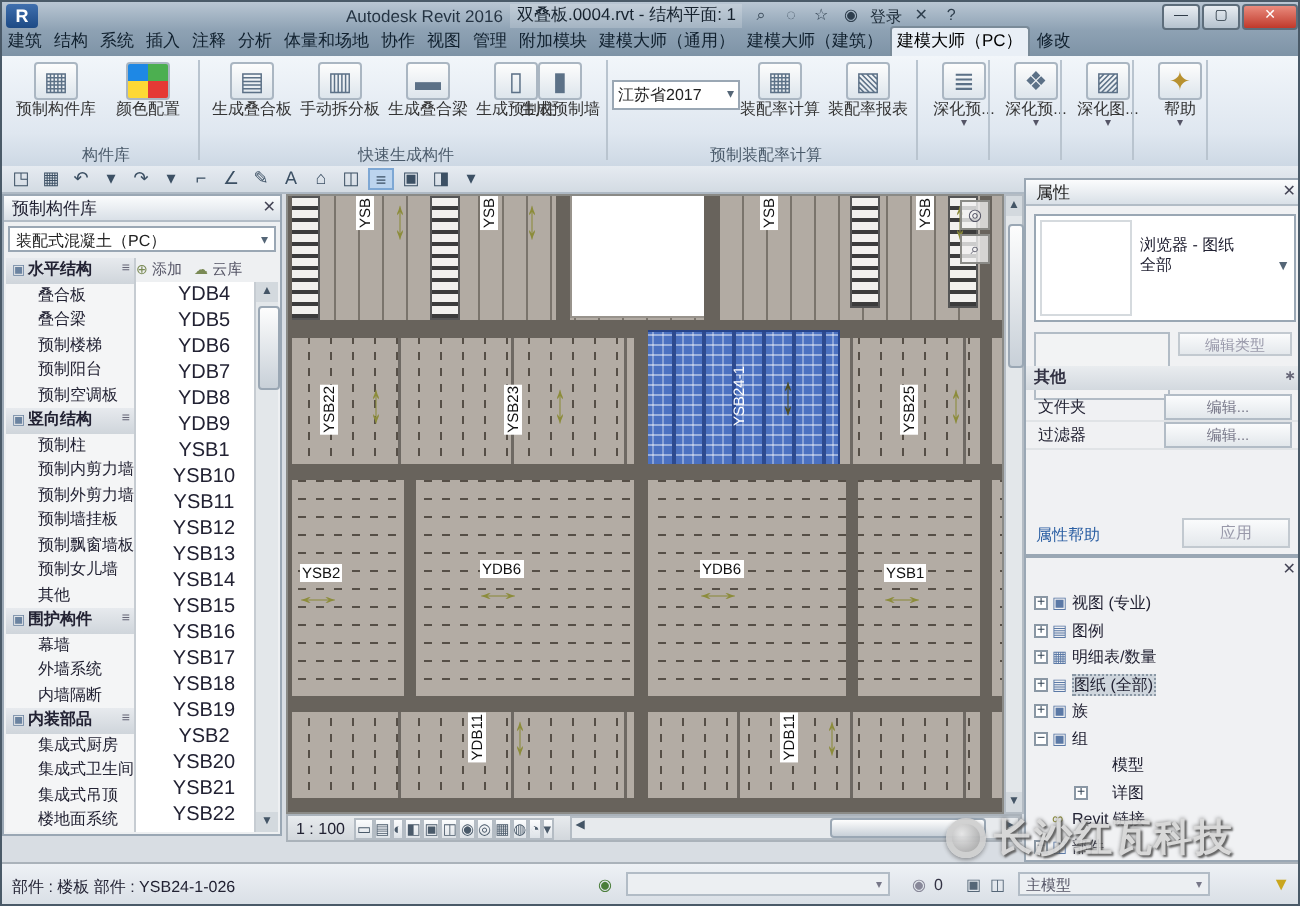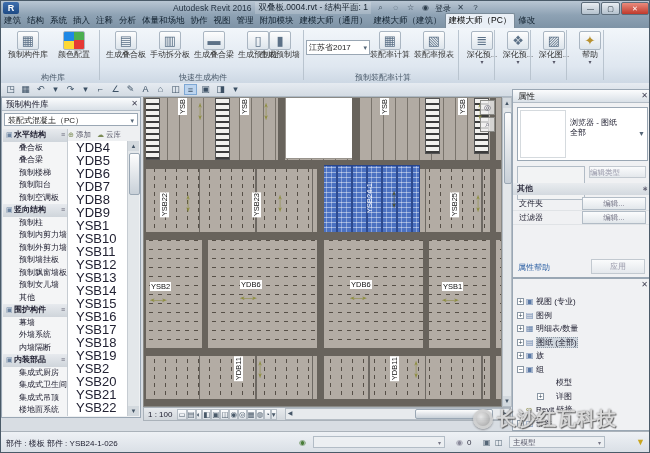--- a/index.html
+++ b/index.html
@@ -57,21 +57,21 @@
   .lclose{position:absolute;right:2px;top:1px;font-size:8px;color:#445;}
   .lcombo{position:absolute;left:2px;top:15px;width:134px;height:13px;background:#fff;border:1px solid #9aa7b4;
           font-size:8px;line-height:13px;padding:0 3px;box-sizing:border-box;}
   .lcombo:after{content:"▾";float:right;font-size:7px;color:#567;}
   .cats{position:absolute;left:1px;top:31px;width:64px;height:287px;background:#f4f5f6;overflow:hidden;border-right:1px solid #c6ccd2;}
   .cat-row{height:12.5px;line-height:12.5px;font-size:8px;padding-left:8px;white-space:nowrap;color:#223;position:relative;}
   .cat-row.grp{background:linear-gradient(#e7eaee,#cfd5db);font-weight:bold;padding-left:3px;}
   .cat-row .ci{display:inline-block;width:8px;color:#6b83a0;font-size:7px;}
   .cat-row .cr{position:absolute;right:2px;top:0;font-size:7px;color:#667;}
   .parts{position:absolute;left:66px;top:43px;width:60px;height:275px;background:#fff;overflow:hidden;}
-  .part-row{height:13px;line-height:13px;font-size:13px;padding-left:8px;color:#223;}
+  .part-row{height:13px;line-height:13px;font-size:10px;padding-left:8px;color:#223;text-align:center;}
   .ptool{position:absolute;left:66px;top:31px;width:72px;height:12px;font-size:7.5px;color:#556;display:flex;gap:6px;align-items:center;}
   .ptool .pi{font-size:7px;color:#7a8a55;}
   .lvscroll{position:absolute;right:1px;top:43px;width:11px;height:275px;background:#e3e7ea;border-left:1px solid #c6ccd2;}
   .sarrow{position:absolute;left:0;width:11px;height:10px;font-size:6px;text-align:center;line-height:10px;color:#456;background:#d3d9de;}
   .sthumb{position:absolute;left:1px;width:9px;background:linear-gradient(#fdfdfd,#c8d0d8);border:1px solid #9aa7b4;border-radius:2px;}
 
   
   .canvas{left:142px;top:96px;width:359px;height:310px;background:#b3aca4;overflow:hidden;border:1px solid #8a8a86;box-sizing:border-box;}
   .band{position:absolute;left:0;width:359px;}
   .btop{top:0;height:62px;
@@ -121,21 +121,21 @@
   .props{height:189px;}
   .phead{position:absolute;left:0;top:0;width:100%;height:13px;background:linear-gradient(#fbfcfd,#d9e0e7);border-bottom:1px solid #b2bcc6;
          font-size:8.5px;line-height:13px;padding-left:5px;box-sizing:border-box;}
   .typesel{position:absolute;left:4px;top:17px;width:129px;height:52px;background:#fff;border:1px solid #9aa7b4;}
   .typesel .timg{position:absolute;left:2px;top:2px;width:44px;height:46px;background:#fff;border:1px solid #d5dade;}
   .typesel .tname{position:absolute;left:52px;top:10px;width:66px;font-size:8px;color:#223;line-height:10px;}
   .typesel .tcaret{position:absolute;right:2px;top:22px;font-size:7px;color:#567;}
   .icombo{position:absolute;left:4px;top:76px;width:68px;height:12px;background:#f2f3f4;border:1px solid #b2bcc6;font-size:7.5px;line-height:12px;padding:16px 2px;color:#889;box-sizing:border-box;}
   .icombo:after{content:"▾";float:right;font-size:6px;}
   .edittype{position:absolute;left:76px;top:76px;width:57px;height:12px;border:1px solid #c2c9d0;background:linear-gradient(#fafbfc,#e4e8ec);
-            font-size:7.5px;line-height:12px;text-align:left;color:#99a;box-sizing:border-box;}
+            font-size:7.5px;line-height:12px;text-align:center;color:#99a;box-sizing:border-box;}
   .psection{position:absolute;left:0px;top:93px;width:139px;height:12px;background:linear-gradient(#e9ecef,#d3d9df);
             font-size:8px;font-weight:bold;line-height:12px;padding-left:4px;box-sizing:border-box;color:#334;}
   .psection .pc{position:absolute;right:4px;font-size:7px;color:#667;}
   .prow{position:absolute;left:0;width:139px;height:14px;border-bottom:1px solid #e0e3e6;}
   .prow .plabel{position:absolute;left:6px;top:2px;font-size:8px;color:#223;}
   .prow .pbtn{position:absolute;right:6px;top:1px;width:62px;height:11px;background:linear-gradient(#fbfcfd,#e2e7eb);
               border:1px solid #b2bcc6;font-size:7.5px;line-height:11px;text-align:center;color:#778;}
   .phelp{position:absolute;left:5px;bottom:4px;font-size:8px;color:#2b5fa3;}
   .papply{position:absolute;right:5px;bottom:3px;width:52px;height:13px;border:1px solid #c2c9d0;background:linear-gradient(#fafbfc,#e4e8ec);
           font-size:8px;line-height:13px;text-align:center;color:#99a;}

